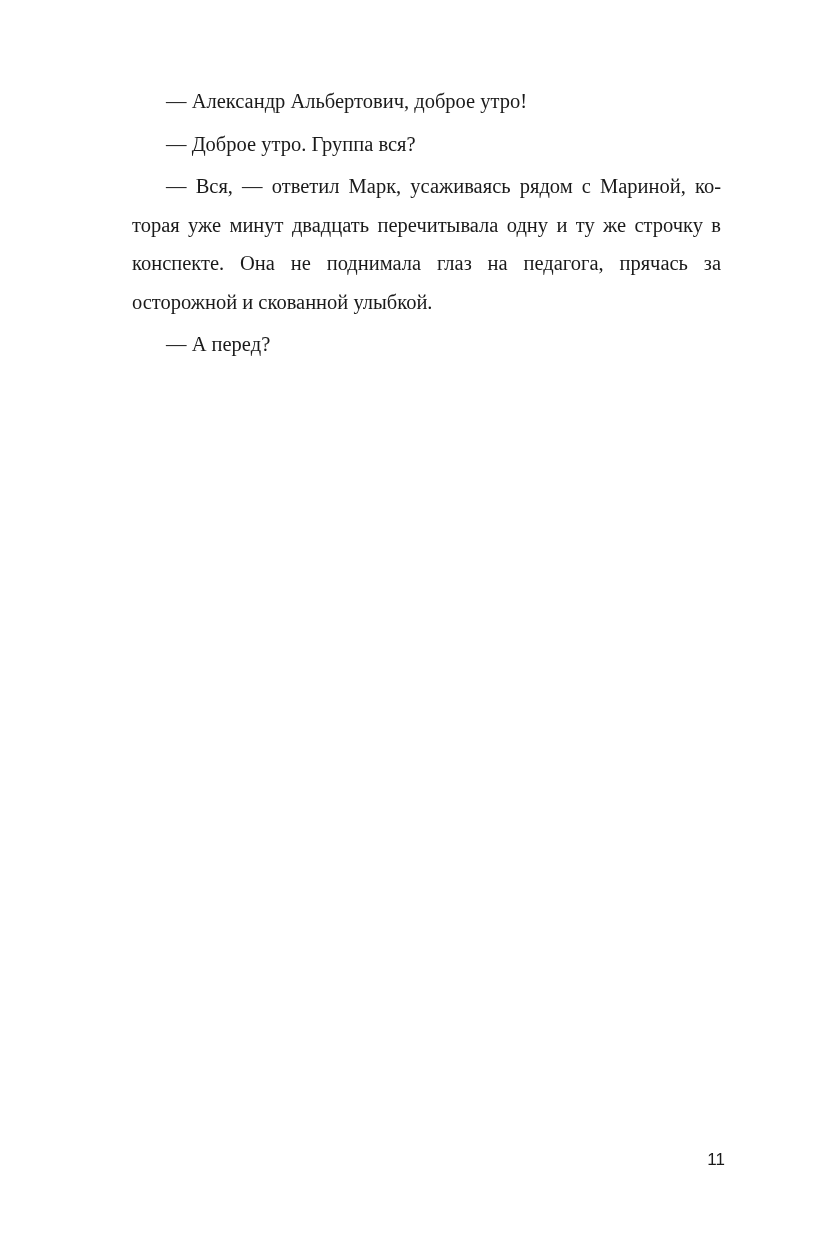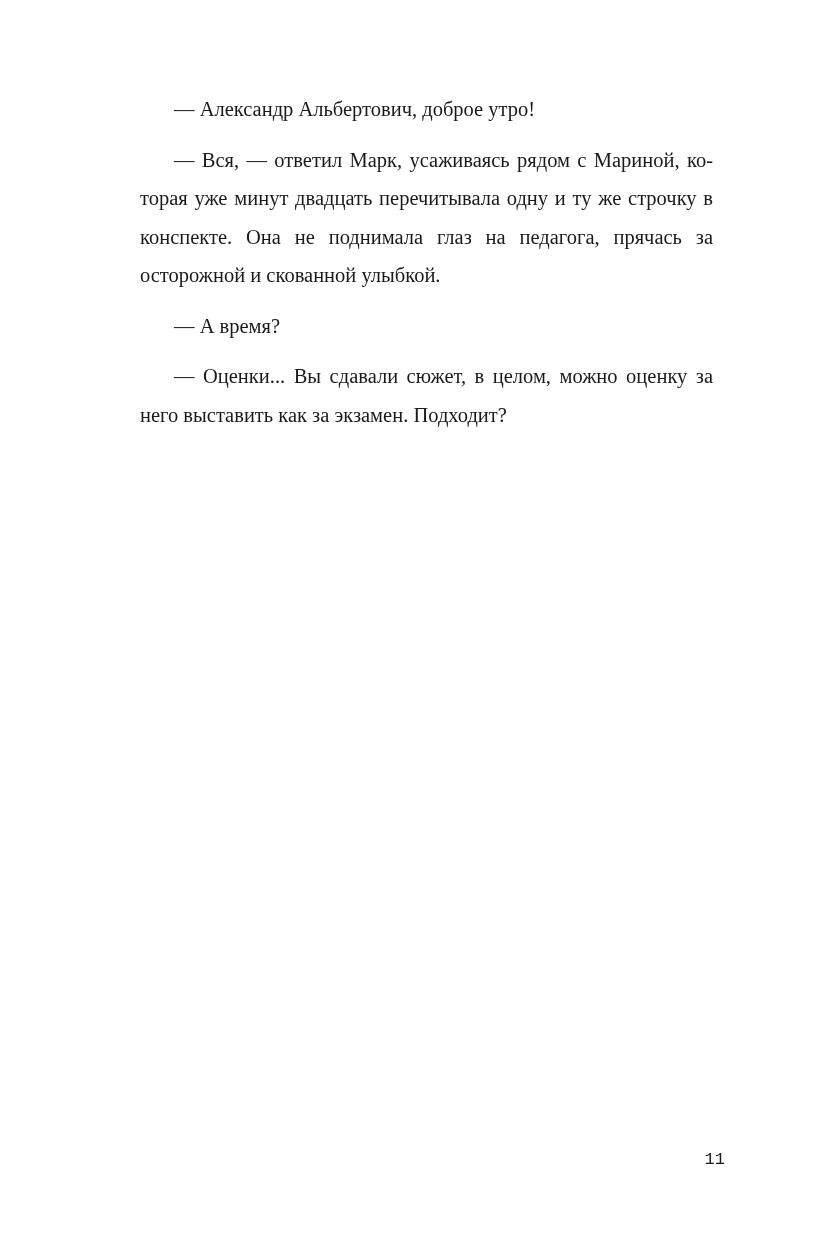--- a/index.html
+++ b/index.html
@@ -25,37 +25,37 @@
     padding: 78px 108px 50px 128px;
   }
   .body-text {
     font-size: 20.5px;
     line-height: 38.5px;
     text-align: justify;
     text-justify: inter-word;
     hyphens: manual;
   }
   .body-text p {
-    margin: 12px;
+    margin: 4px;
     text-indent: 34px;
   }
   .page-number {
     position: absolute;
     right: 108px;
     bottom: 72px;
     font-size: 17px;
     line-height: 1;
-    font-family: Liberation Mono, monospace;
+    font-family: Liberation Sans, sans-serif;
     color: #1a1a1a;
   }
 </style>
 </head>
 <body>
 
 <div class="page">
   <div class="body-text">
     <p>— Александр Альбертович, доброе утро!</p>
+    <p>— Доброе утро. Группа вся?</p>
     <p>— Вся, — ответил Марк, усаживаясь рядом с Мариной, ко­торая уже минут двадцать перечитывала одну и ту же строчку в конспекте. Она не поднимала глаз на педагога, прячась за осторожной и скованной улыбкой.</p>
-    <p>— А время?</p>
-    <p>—  Оценки... Вы сдавали сюжет, в целом, можно оценку за него выставить как за экзамен. Подходит?</p>
+    <p>— А перед?</p>
   </div>
   <div class="page-number">11</div>
 </div>
 
 </body></html>

